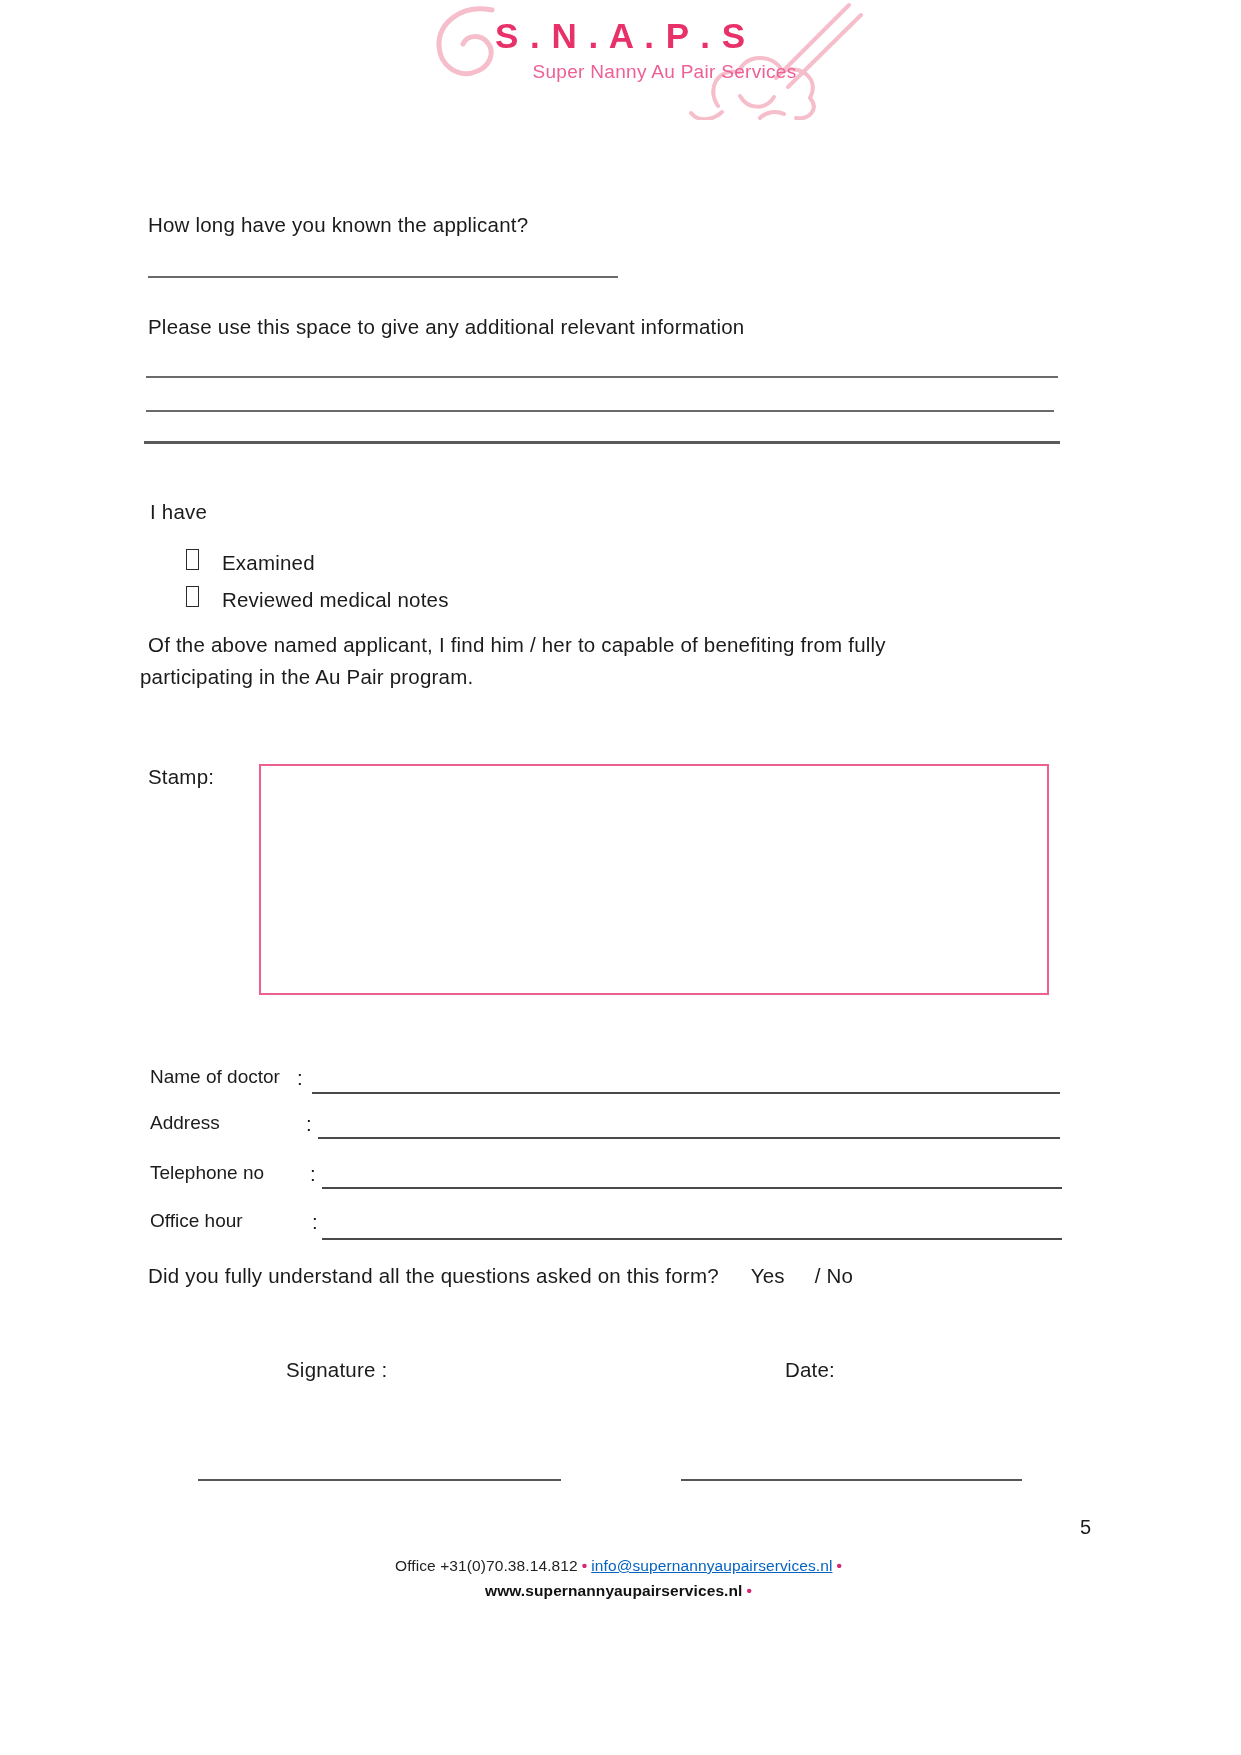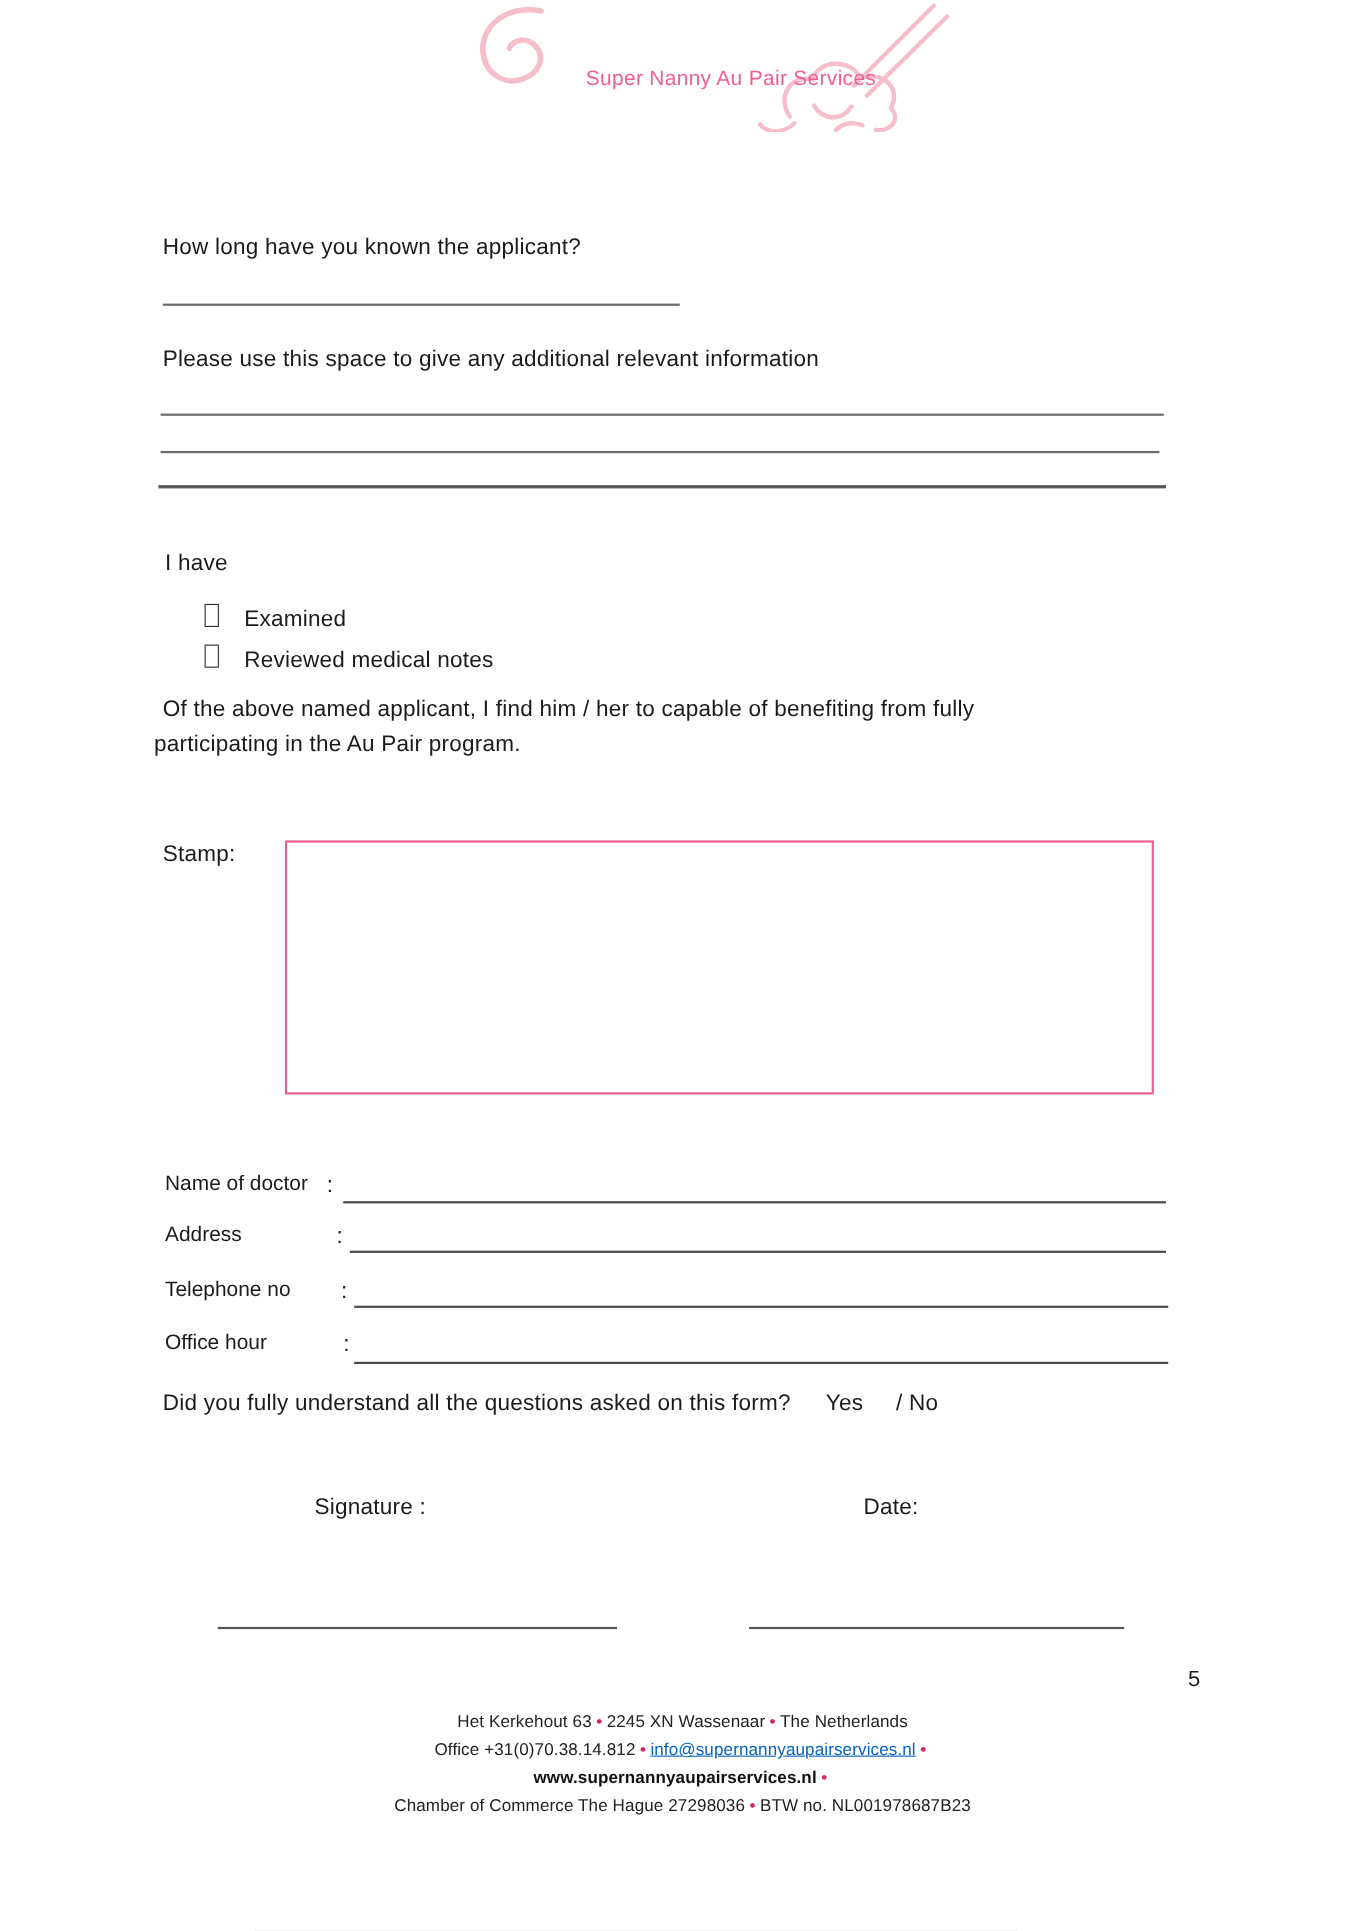--- a/index.html
+++ b/index.html
@@ -84,20 +84,21 @@
       <path d="M 346 78 L 419 5" stroke-width="4"></path>
       <path d="M 358 87 L 431 15" stroke-width="4"></path>
 
       <path d="M 288 106 C 276 88, 288 68, 309 72 C 314 54, 344 53, 352 71 C 372 64, 390 80, 380 98 C 390 110, 378 120, 366 118" stroke-width="4"></path>
       <path d="M 310 96 C 318 110, 336 110, 344 97" stroke-width="4"></path>
       <path d="M 292 112 C 283 121, 268 122, 261 113" stroke-width="4"></path>
       <path d="M 330 118 C 336 112, 346 110, 354 114" stroke-width="4"></path>
     </g>
   </svg>
 
+  <div class="abs logo-acronym">S . N . A . P . S</div>
   <div class="abs logo-tagline">Super Nanny Au Pair Services</div>
 
   <div class="abs q" style="left:148px;top:213px;">How long have you known the applicant?</div>
   <div class="abs wline" style="left:148px;top:276px;width:470px;"></div>
 
   <div class="abs q" style="left:148px;top:315px;">Please use this space to give any additional relevant information</div>
   <div class="abs wline" style="left:146px;top:376px;width:912px;"></div>
   <div class="abs wline" style="left:146px;top:410px;width:908px;"></div>
   <div class="abs wline" style="left:144px;top:441px;width:916px;height:2.5px;background:#5a5a5a;"></div>
 
@@ -141,26 +142,20 @@
   <div class="abs q" style="left:286px;top:1358px;">Signature :</div>
   <div class="abs q" style="left:785px;top:1358px;">Date:</div>
 
   <div class="abs sline" style="left:198px;top:1479px;width:363px;"></div>
   <div class="abs sline" style="left:681px;top:1479px;width:341px;"></div>
 
   <div class="abs pagenum" style="left:1080px;top:1516px;">5</div>
 
   <div class="abs footer">
     <div>
-      <span>Het Kerkehout 63</span><span class="b">•</span><span>2245 XN Wassenaar</span><span class="b">•</span><span>The Netherlands</span>
-    </div>
-    <div>
       <span>Office +31(0)70.38.14.812</span><span class="b">•</span><span class="email">info@supernannyaupairservices.nl</span><span class="b">•</span>
     </div>
     <div>
       <span class="site">www.supernannyaupairservices.nl</span><span class="b">•</span>
-    </div>
-    <div>
-      <span>Chamber of Commerce The Hague 27298036</span><span class="b">•</span><span>BTW no. NL001978687B23</span>
     </div>
   </div>
 
 </div>
 
 </body></html>

